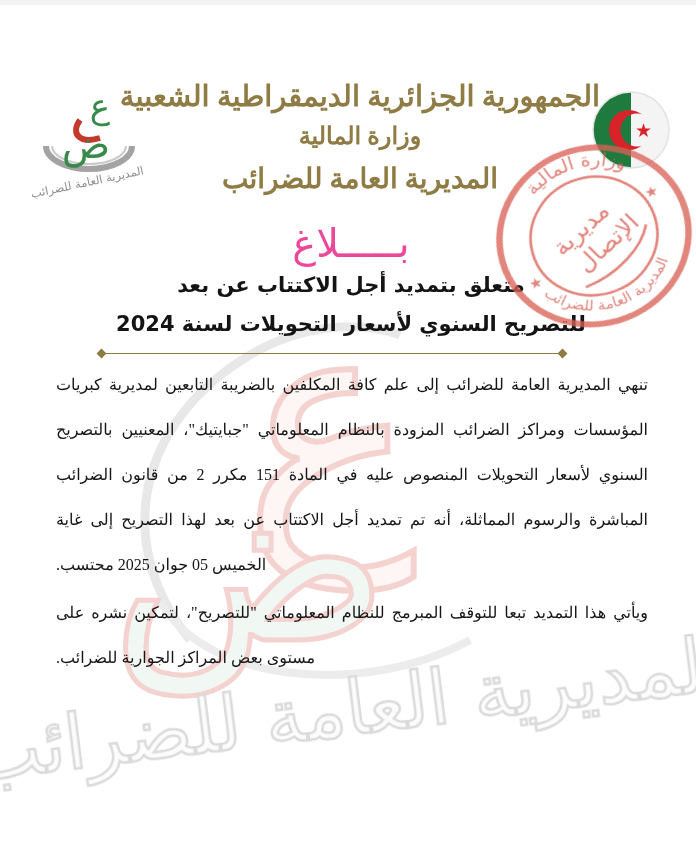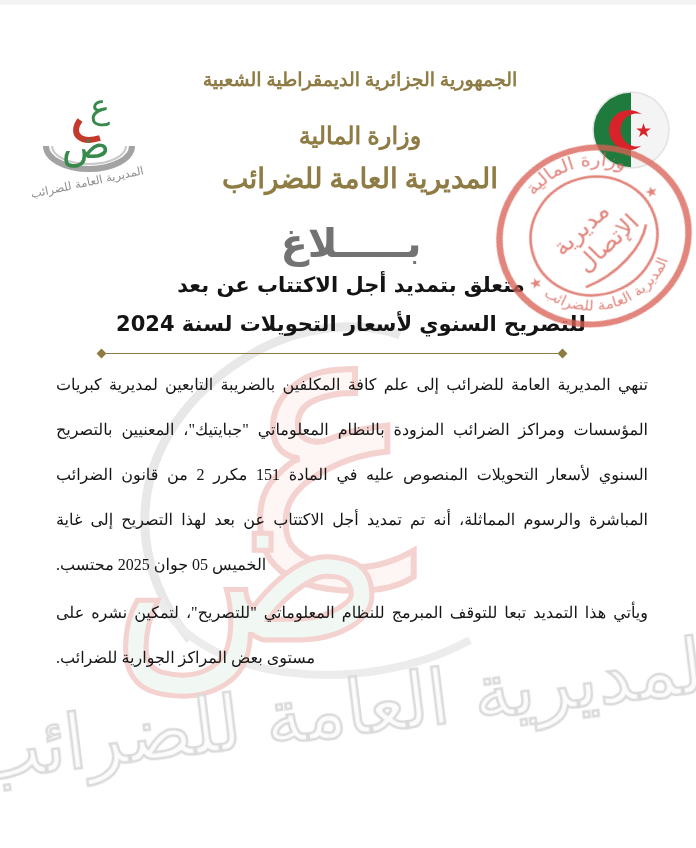--- a/index.html
+++ b/index.html
@@ -7,29 +7,29 @@
     position:relative;width:696px;height:848px;overflow:hidden;background:#ffffff;
     font-family:"Liberation Serif","DejaVu Serif",serif;
   }
   .top-strip{position:absolute;left:0;top:0;width:696px;height:5px;background:#f3f3f3;}
   
   .watermark{position:absolute;left:0;top:0;z-index:0;pointer-events:none;}
   
   .logo{position:absolute;left:28px;top:76px;width:122px;height:128px;z-index:1;}
   .hdr{position:absolute;left:110px;width:500px;text-align:center;color:#8e7c44;
        font-weight:700;z-index:1;direction:rtl;}
-  .hdr-1{top:68px;font-size:19px;letter-spacing:1px;}
+  .hdr-1{top:79px;font-size:29px;letter-spacing:1px;}
   .hdr-2{top:122px;font-size:24px;}
   .hdr-3{top:162px;font-size:28px;letter-spacing:2px;}
   .flag{position:absolute;left:591px;top:90px;width:80px;height:80px;z-index:1;}
   .stamp{position:absolute;left:498px;top:140px;width:192px;height:192px;z-index:2;
          transform:rotate(-16deg) scaleX(1.08);opacity:.85;}
   
   .doc-title{position:absolute;left:98px;top:220px;width:506px;text-align:center;
-     font-size:40px;font-weight:700;color:#737373;z-index:1;direction:rtl;
+     font-size:40px;font-weight:400;color:#ec4899;z-index:1;direction:rtl;
      font-family:"DejaVu Sans","Liberation Sans",sans-serif;}
   .doc-sub{position:absolute;left:98px;width:506px;text-align:center;font-size:21px;
      font-weight:700;color:#141414;z-index:1;direction:rtl;
      font-family:"DejaVu Sans","Liberation Sans",sans-serif;}
   .doc-sub1{top:273px;} .doc-sub2{top:312px;}
   .separator{position:absolute;left:98px;top:350px;width:468px;display:flex;
      align-items:center;z-index:1;}
   .separator .line{flex:1;height:1.6px;background:#8d7b42;}
   .separator .diamond{width:7px;height:7px;background:#8d7b42;transform:rotate(45deg);}
   

